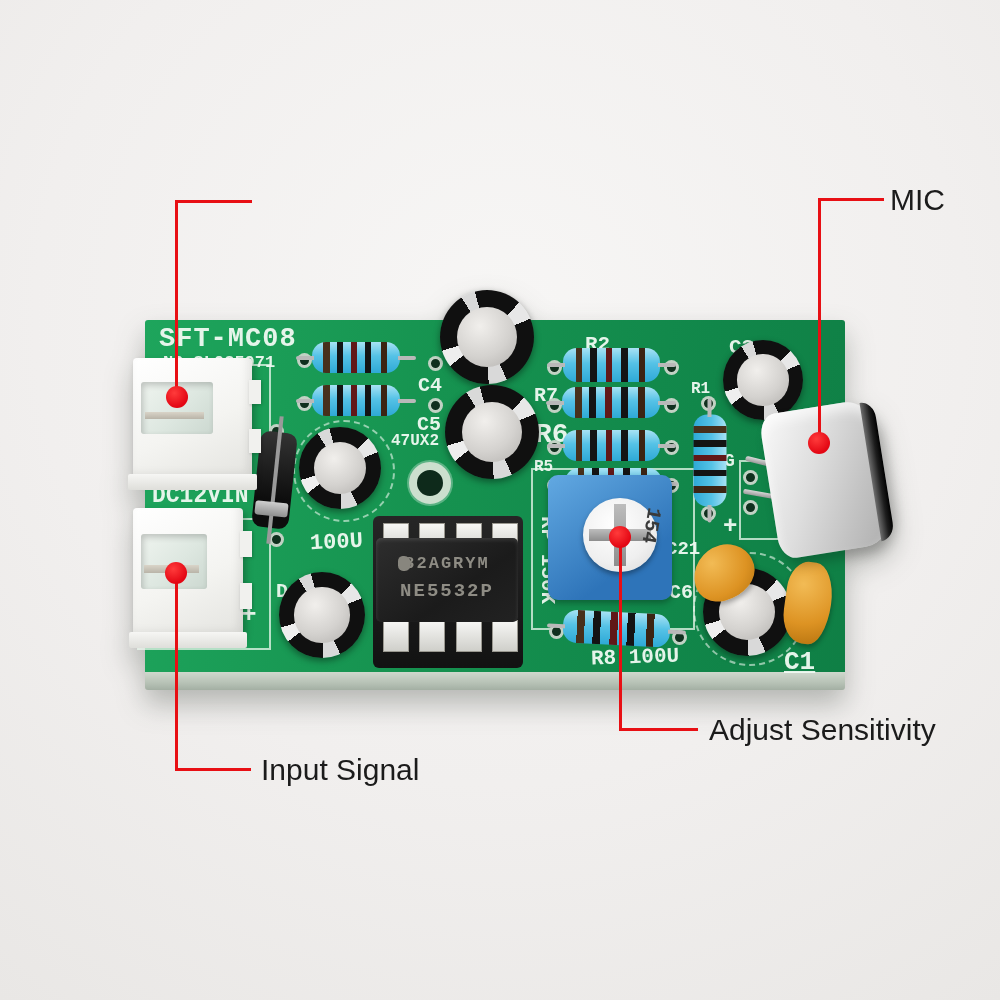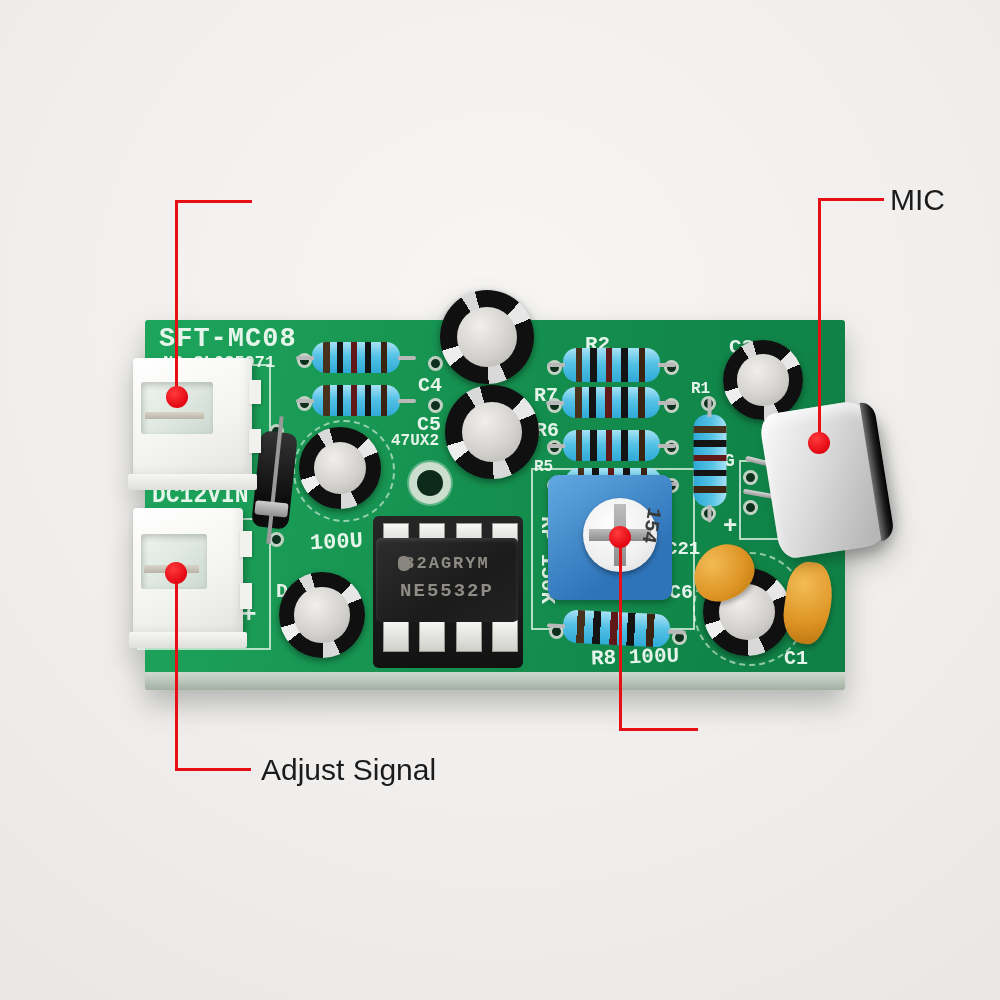--- a/index.html
+++ b/index.html
@@ -89,37 +89,37 @@
     <div class="silkdash" style="left:148px;top:100px;width:98px;height:98px;"></div>
 
     <div class="silk" style="left:14px;top:4px;font-size:27px;letter-spacing:1px;">SFT-MC08</div>
     <div class="silk" style="left:18px;top:33px;font-size:17px;">NO.SL025071</div>
     <div class="silk" style="left:196px;top:24px;font-size:19px;">R3</div>
     <div class="silk" style="left:273px;top:54px;font-size:20px;">C4</div>
     <div class="silk" style="left:272px;top:93px;font-size:20px;">C5</div>
     <div class="silk" style="left:246px;top:112px;font-size:16px;">47UX2</div>
     <div class="silk" style="left:440px;top:13px;font-size:21px;">R2</div>
     <div class="silk" style="left:389px;top:64px;font-size:20px;">R7</div>
-    <div class="silk" style="left:390px;top:99px;font-size:20px;">R6</div>
+    <div class="silk" style="left:390px;top:99px;font-size:28px;">R6</div>
     <div class="silk" style="left:389px;top:138px;font-size:16px;">R5</div>
     <div class="silk" style="left:546px;top:60px;font-size:16px;">R1</div>
     <div class="silk" style="left:584px;top:16px;font-size:21px;">C3</div>
     <div class="silk" style="left:7px;top:163px;font-size:23px;">DC12VIN</div>
     <div class="silk" style="left:165px;top:210px;font-size:22px;transform:rotate(-3deg);">100U</div>
     <div class="silk" style="left:25px;top:308px;font-size:24px;">OUT</div>
     <div class="silk" style="left:131px;top:260px;font-size:20px;">D</div>
     <div class="silk" style="left:86px;top:221px;font-size:18px;">G</div>
     <div class="silk" style="left:579px;top:131px;font-size:18px;">G</div>
     <div class="silk" style="left:93px;top:65px;font-size:26px;">+</div>
     <div class="silk" style="left:96px;top:280px;font-size:26px;">+</div>
     <div class="silk" style="left:578px;top:193px;font-size:24px;">+</div>
     <div class="silk vert" style="left:414px;top:196px;font-size:21px;">RP 150K</div>
     <div class="silk" style="left:521px;top:218px;font-size:19px;">C21</div>
     <div class="silk" style="left:524px;top:261px;font-size:20px;">C6</div>
-    <div class="silk" style="left:639px;top:327px;font-size:20px;">C1</div>
+    <div class="silk" style="left:639px;top:327px;font-size:26px;text-decoration:underline;">C1</div>
     <div class="silk" style="left:446px;top:326px;font-size:21px;transform:rotate(-2deg);">R8 100U</div>
 
     <div class="pad" style="left:152px;top:33px;"></div>
     <div class="pad" style="left:152px;top:76px;"></div>
     <div class="pad" style="left:283px;top:36px;"></div>
     <div class="pad" style="left:283px;top:78px;"></div>
     <div class="pad" style="left:402px;top:40px;"></div>
     <div class="pad" style="left:402px;top:78px;"></div>
     <div class="pad" style="left:402px;top:120px;"></div>
     <div class="pad" style="left:402px;top:158px;"></div>
@@ -206,19 +206,20 @@
   <div class="cdot" style="left:166px;top:386px;"></div>
 
   <div class="cline" style="left:818px;top:198px;width:66px;height:3px;"></div>
   <div class="cline" style="left:818px;top:198px;width:3px;height:246px;"></div>
   <div class="cdot" style="left:808px;top:432px;"></div>
   <div class="clabel" style="left:890px;top:183px;">MIC</div>
 
   <div class="cline" style="left:619px;top:537px;width:3px;height:194px;"></div>
   <div class="cline" style="left:619px;top:728px;width:79px;height:3px;"></div>
   <div class="cdot" style="left:609px;top:526px;"></div>
+  <div class="clabel" style="left:709px;top:713px;">Adjust Sensitivity</div>
 
   <div class="cline" style="left:175px;top:573px;width:3px;height:198px;"></div>
   <div class="cline" style="left:175px;top:768px;width:76px;height:3px;"></div>
   <div class="cdot" style="left:165px;top:562px;"></div>
-  <div class="clabel" style="left:261px;top:753px;">Adjust Signal</div>
+  <div class="clabel" style="left:261px;top:753px;">Input Signal</div>
 
 </div>
 
 </body></html>

